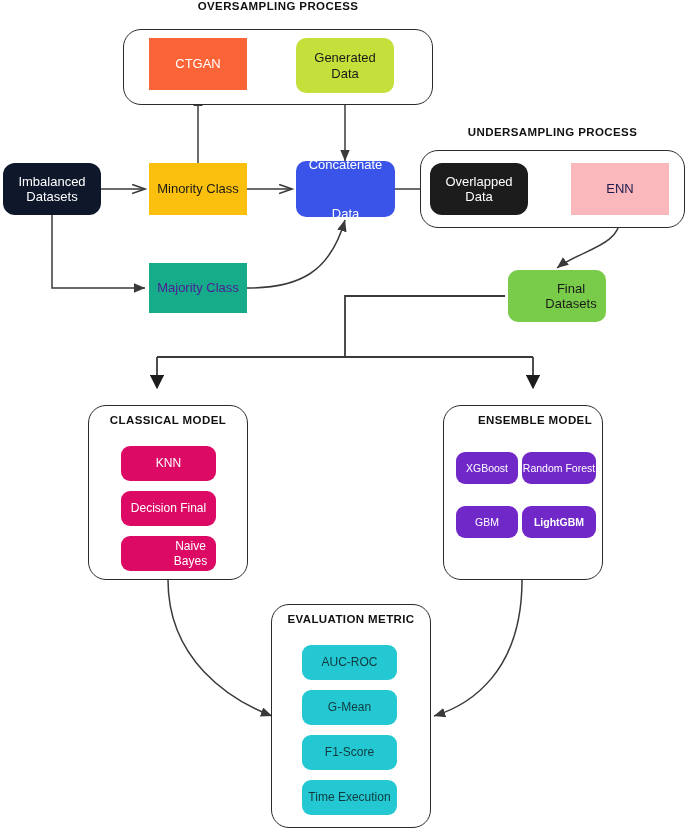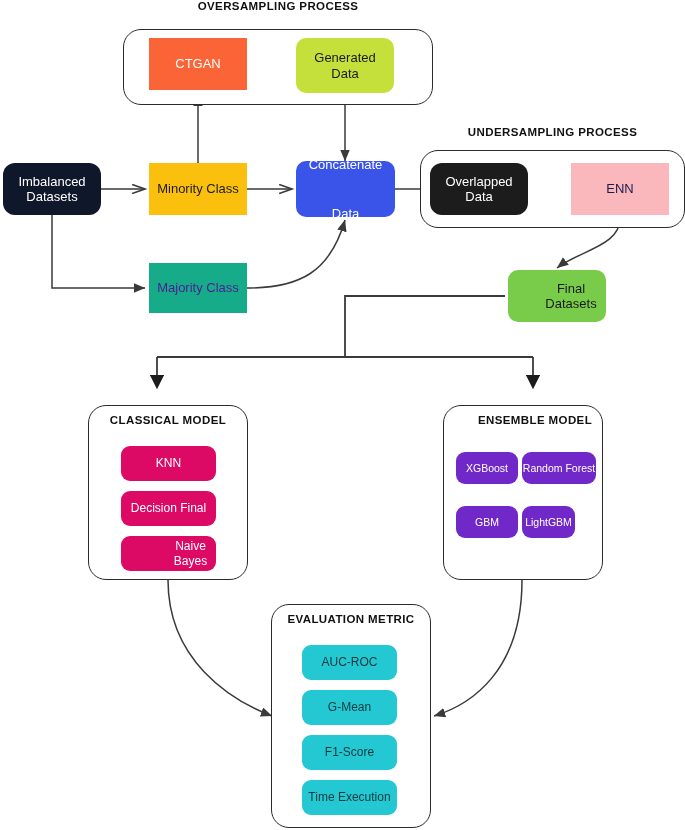--- a/index.html
+++ b/index.html
@@ -173,20 +173,20 @@
     <span>Datasets</span>
   </div>
 
   <div class="node pill" style="left:121px; top:446px; width:95px; height:35px; background:#DC0A64; color:#ffffff; font-size:12px;">KNN</div>
   <div class="node pill" style="left:121px; top:491px; width:95px; height:35px; background:#DC0A64; color:#ffffff; font-size:12px;">Decision Final</div>
   <div class="node pill" style="left:121px; top:536px; width:95px; height:35px; background:#DC0A64; color:#ffffff; font-size:12px;padding-left:44px;">Naive Bayes</div>
 
   <div class="node pill" style="left:456px; top:452px; width:62px; height:32px; background:#7128C8; color:#ffffff; font-size:10.5px;">XGBoost</div>
   <div class="node pill" style="left:522px; top:452px; width:74px; height:32px; background:#7128C8; color:#ffffff; font-size:10.5px;">Random Forest</div>
   <div class="node pill" style="left:456px; top:506px; width:62px; height:32px; background:#7128C8; color:#ffffff; font-size:10.5px;">GBM</div>
-  <div class="node pill" style="left:522px; top:506px; width:53px; height:32px; background:#7128C8; color:#ffffff; font-size:10.5px;">LightGBM</div>
+  <div class="node pill" style="left:522px; top:506px; width:74px; height:32px; background:#7128C8; color:#ffffff; font-size:10.5px;font-weight:bold;">LightGBM</div>
 
   <div class="node pill" style="left:302px; top:645px; width:95px; height:35px; background:#24C8D2; color:#103a3d; font-size:12px;">AUC-ROC</div>
   <div class="node pill" style="left:302px; top:690px; width:95px; height:35px; background:#24C8D2; color:#103a3d; font-size:12px;">G-Mean</div>
   <div class="node pill" style="left:302px; top:735px; width:95px; height:35px; background:#24C8D2; color:#103a3d; font-size:12px;">F1-Score</div>
   <div class="node pill" style="left:302px; top:780px; width:95px; height:35px; background:#24C8D2; color:#103a3d; font-size:12px;">Time Execution</div>
 
 </div>
 
 </body></html>

